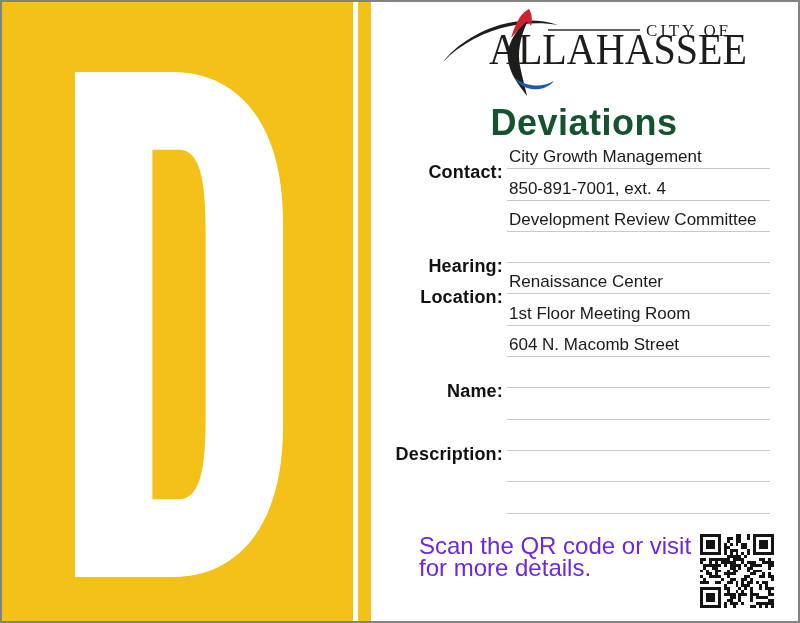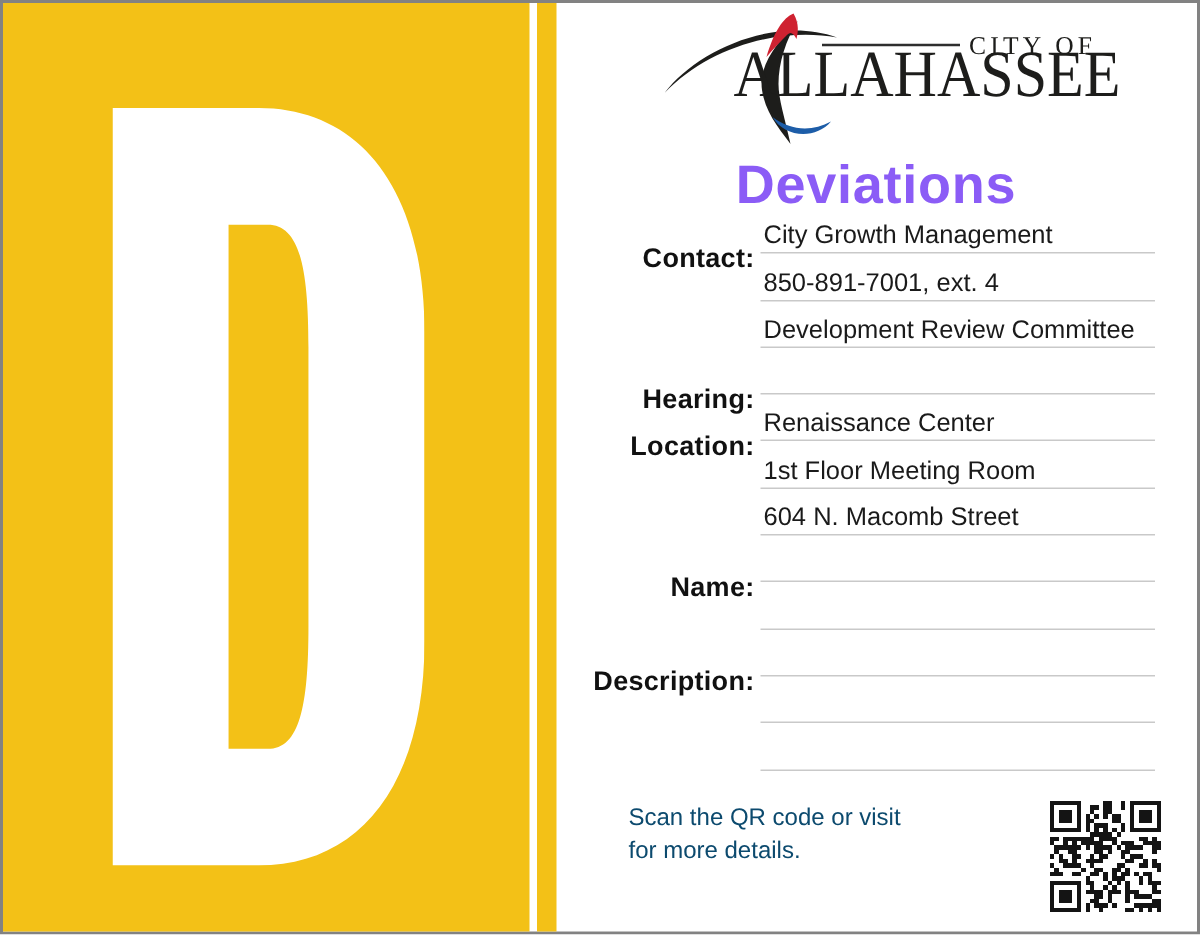--- a/index.html
+++ b/index.html
@@ -9,30 +9,30 @@
        border:2px solid #828282;background:#ffffff;}
   
   .yellow-panel{position:absolute;left:2px;top:2px;width:351px;height:619px;background:#F3C117;}
   .yellow-stripe{position:absolute;left:358px;top:2px;width:13px;height:619px;background:#F3C117;}
   .d-svg{position:absolute;left:75px;top:72px;width:208px;height:505px;}
   
   .logo-svg{position:absolute;left:440px;top:8px;width:310px;height:92px;}
   .logo-serif{font-family:"Liberation Serif",serif;}
   
   .title{position:absolute;left:372px;top:104px;width:424px;text-align:center;
-         font-size:36px;font-weight:bold;line-height:38px;letter-spacing:0.5px;color:#8b5cf6;}
+         font-size:36px;font-weight:bold;line-height:38px;letter-spacing:0.5px;color:#14532d;}
   
   .fields{position:absolute;left:374px;top:150px;width:396px;}
   .row{position:relative;height:31.3px;}
   .flabel{position:absolute;left:0;bottom:-2px;width:129px;text-align:right;
           font-weight:bold;font-size:18px;letter-spacing:0.2px;line-height:22px;white-space:nowrap;}
   .fvalue{position:absolute;left:133px;right:0;bottom:12px;border-bottom:1px solid #c9c9c9;
           font-size:17px;line-height:21px;padding:0 0 1px 2px;min-height:21px;white-space:nowrap;color:#1a1a1a;}
   
-  .footer-text{position:absolute;left:419px;top:535px;font-size:16px;line-height:22px;color:#0c4a6e;}
+  .footer-text{position:absolute;left:419px;top:535px;font-size:24px;line-height:22px;color:#6d28d9;}
   .footer-text .bold-italic{font-weight:bold;font-style:italic;}
   .qr{position:absolute;left:700px;top:534px;width:74px;height:74px;}
 </style>
 </head>
 <body>
 
 <div class="card-border"></div>
 
 <div class="yellow-panel">
 </div>

